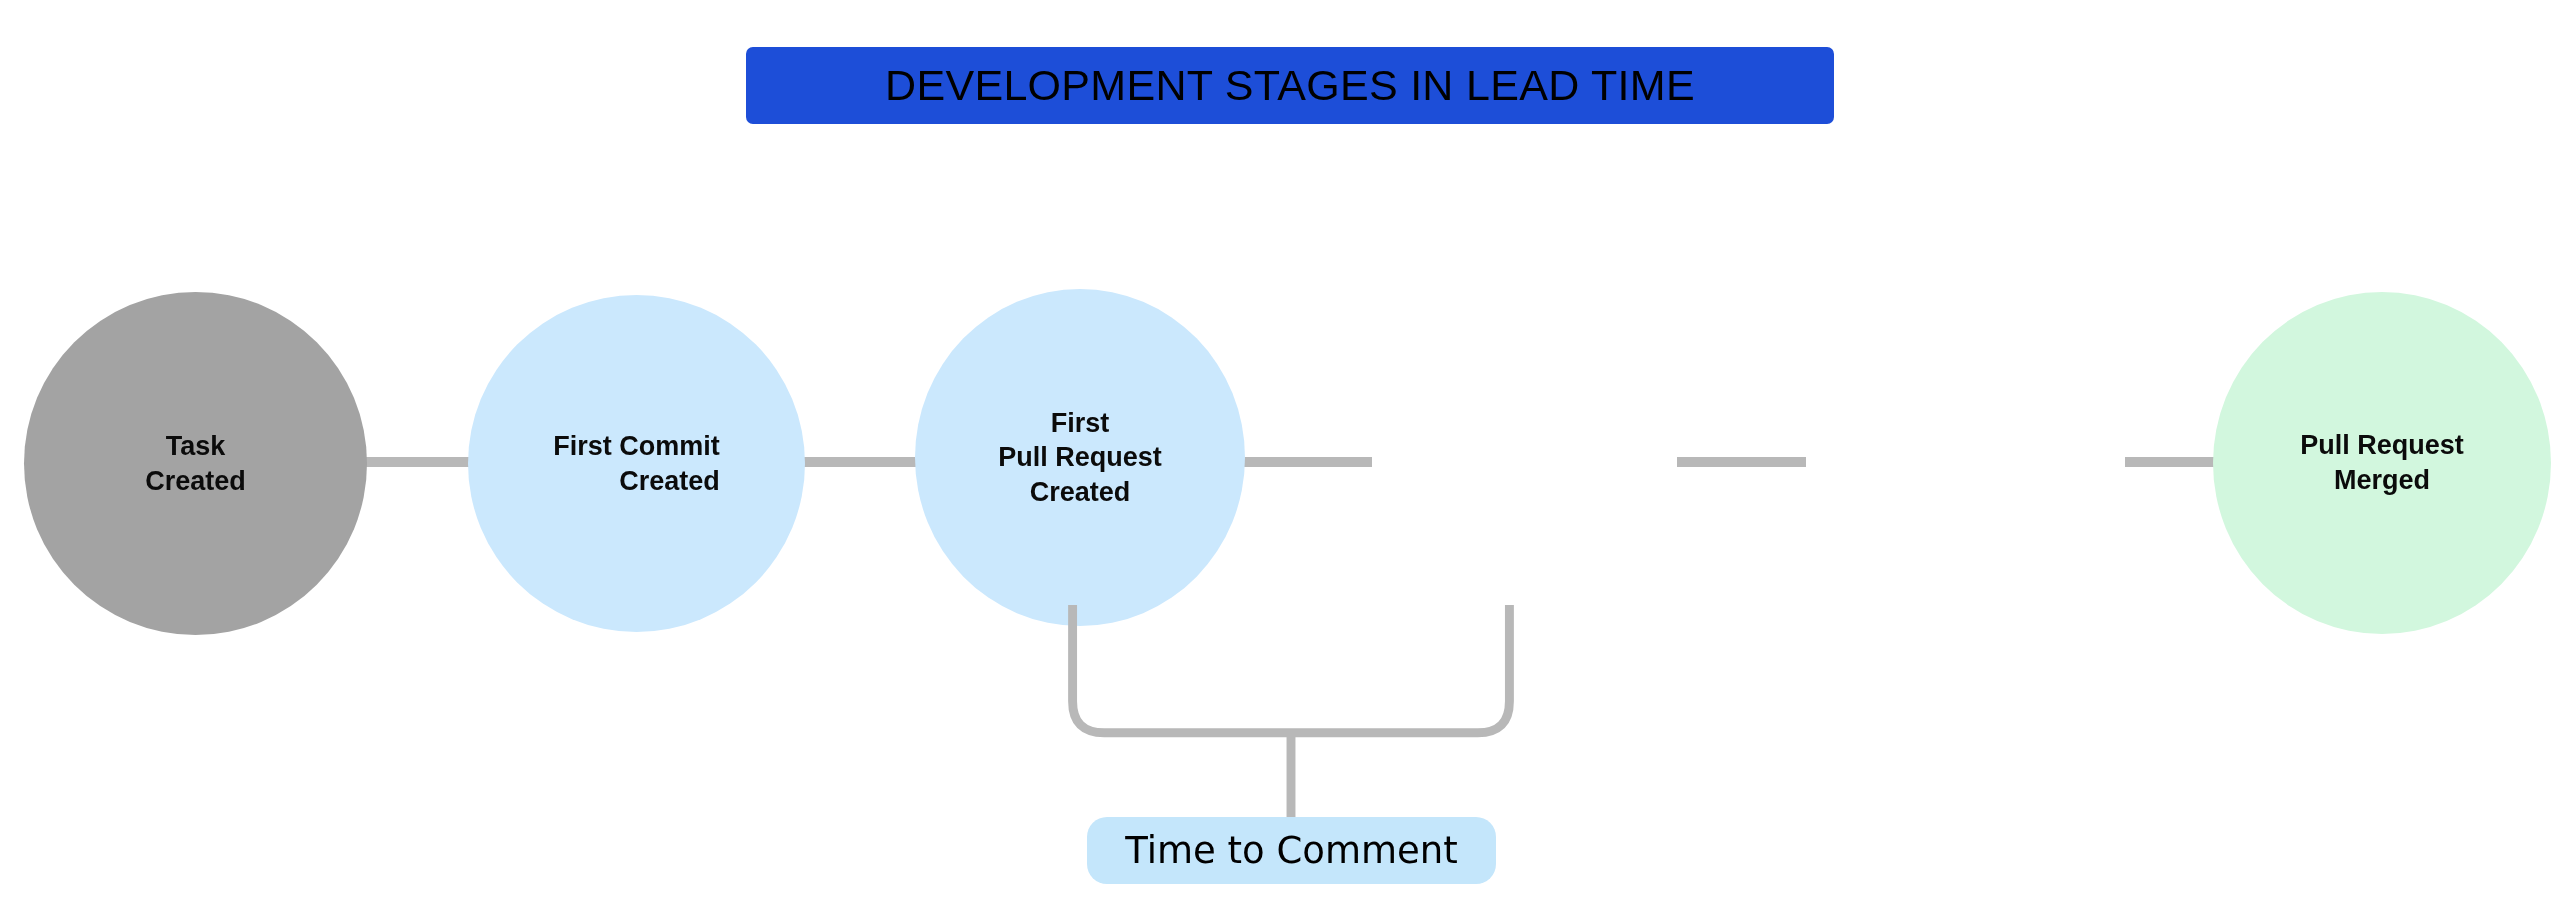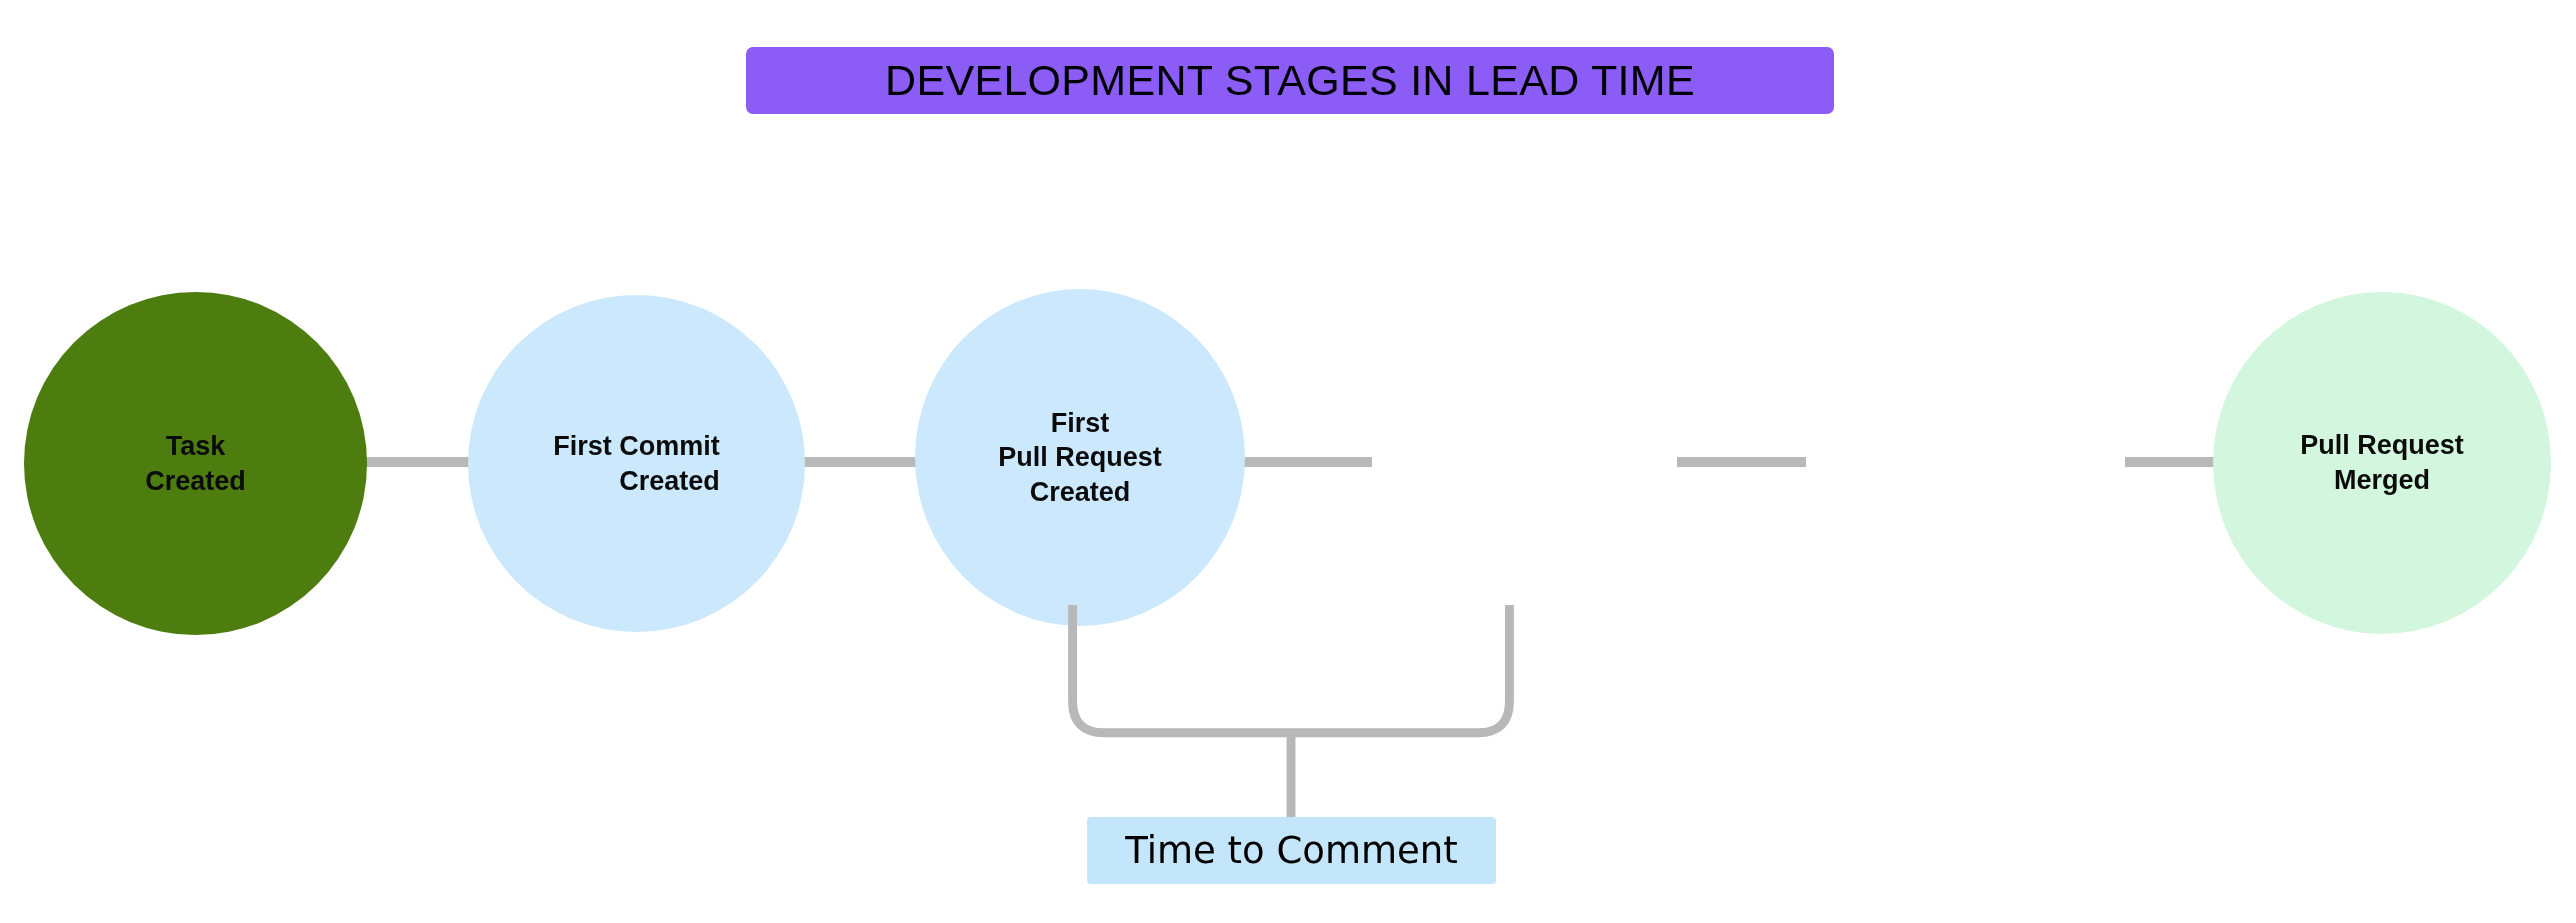--- a/index.html
+++ b/index.html
@@ -21,22 +21,22 @@
     width: 2576px;
     height: 923px;
   }
 
   
   .title-banner {
     position: absolute;
     left: 746px;
     top: 47px;
     width: 1088px;
-    height: 67px;
-    background: #8b5cf6;
+    height: 77px;
+    background: #1d4ed8;
     border-radius: 6.9px;
     display: flex;
     align-items: center;
     justify-content: center;
     box-sizing: border-box;
   }
   .title-text {
     font-size: 43px;
     font-weight: 400;
     color: #000000;
@@ -65,21 +65,21 @@
   }
   .stage-label {
     font-size: 27px;
     font-weight: bold;
     color: #0b0b0b;
     line-height: 1.28;
     white-space: pre-line;
     padding: 0 12.4px;
   }
 
-  .c-pink  { background: #4d7c0f; }
+  .c-pink  { background: #a3a3a3; }
   .c-blue  { background: #cbe8fd; }
   .c-green { background: #d2f7de; }
 
   #stage-0 { left: 24px;   top: 292px; width: 343px; height: 343px; }
   #stage-1 { left: 468px;  top: 295px; width: 337px; height: 337px; text-align: right; }
   #stage-2 { left: 915px; top: 289px; width: 330px; height: 337px; }
   #stage-3 { left: 1363px; top: 285px; width: 323px; height: 340px; }
   #stage-4 { left: 1797px; top: 295px; width: 337px; height: 337px; }
   #stage-5 { left: 2213px; top: 292px; width: 338px; height: 342px; }
 
@@ -93,21 +93,21 @@
     overflow: visible;
   }
 
   .callout-box {
     position: absolute;
     left: 1087px;
     top: 817px;
     width: 409px;
     height: 67px;
     background: #c4e6fb;
-    border-radius: 4px;
+    border-radius: 20px;
     display: flex;
     align-items: center;
     justify-content: center;
     box-sizing: border-box;
   }
   .callout-text {
     font-size: 37px;
     font-weight: 400;
     color: #000000;
     white-space: nowrap;

